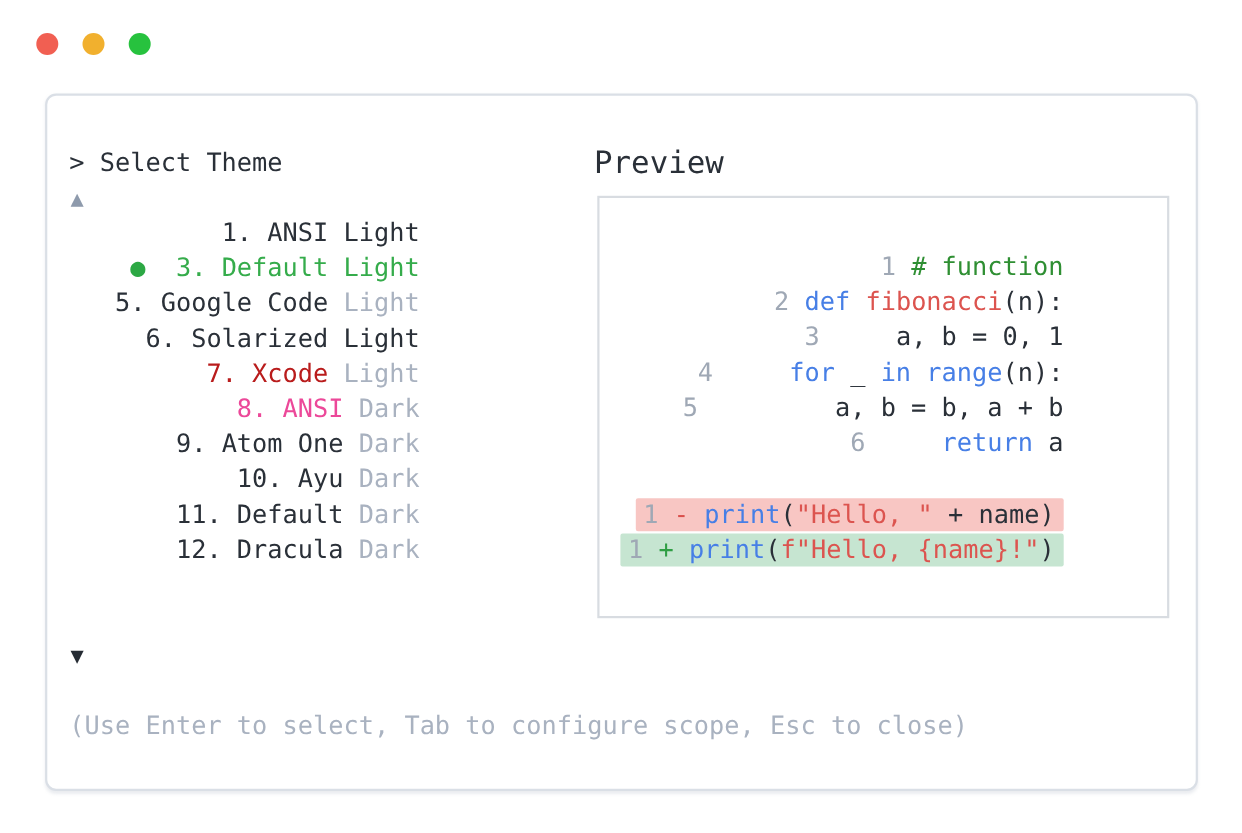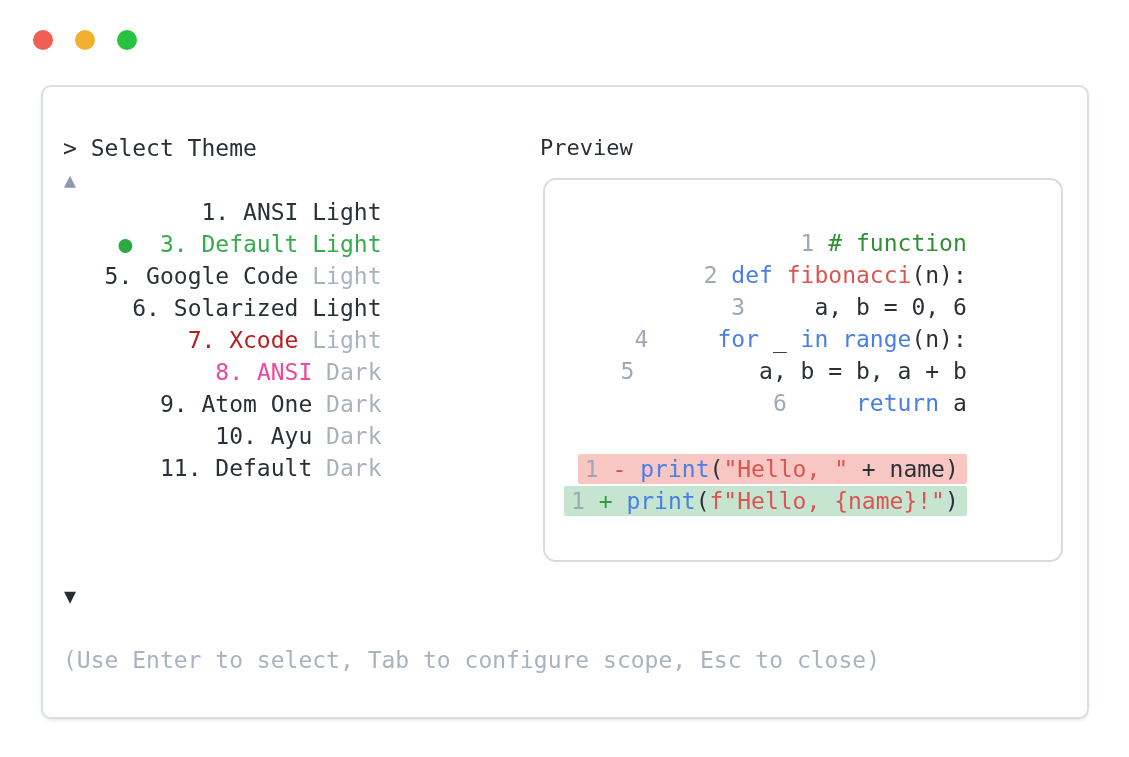--- a/index.html
+++ b/index.html
@@ -31,29 +31,29 @@
 
   .prompt   { position: absolute; left: 20px; top: 45px;  color: var(--dark); }
   .arrow    { position: absolute; left: 21px; font-size: 20px; height: 32px; line-height: 32px; }
   .arrow.up   { top: 77px;  color: var(--arrow-up); }
   .arrow.down { top: 493px; color: var(--arrow-down); }
   #theme-list { position: absolute; left: 20px; top: 109px; }
   .help     { position: absolute; left: 20px; top: 557px; color: var(--dim); }
 
   .preview-label {
     position: absolute; left: 497px; top: 45px;
-    height: 32px; line-height: 32px; font-size: 22px; color: var(--dark);
+    height: 32px; line-height: 32px; font-size: 28px; color: var(--dark);
   }
   .preview-box {
     position: absolute; left: 500px; top: 91px;
     width: 520px; height: 384px;
     box-sizing: border-box;
     background: #ffffff;
     border: 2px solid var(--box-border, #d8dce1);
-    border-radius: 13px;
+    border-radius: 0;
   }
   #code-block { position: absolute; left: 10px; top: 47px; }
   .diff-wrap {
     display: inline-block;
     margin-left: 9px;
     padding: 0 8px 0 7px;
     height: 30px; line-height: 30px;
     border-radius: 2px;
     vertical-align: middle;
   }
@@ -78,33 +78,34 @@
     <div id="theme-list">
         <div class="row"><span style="color: rgb(42, 48, 56);"> </span><span style="color: rgb(42, 48, 56);">  1. ANSI</span><span style="color: rgb(42, 48, 56);"> Light</span></div>
         <div class="row"><span style="color: rgb(44, 168, 68);">●</span><span style="color: rgb(53, 172, 75);">  3. Default</span><span style="color: rgb(53, 172, 75);"> Light</span></div>
         <div class="row"><span style="color: rgb(42, 48, 56);"> </span><span style="color: rgb(42, 48, 56);">  5. Google Code</span><span style="color: rgb(169, 178, 192);"> Light</span></div>
         <div class="row"><span style="color: rgb(42, 48, 56);"> </span><span style="color: rgb(42, 48, 56);">  6. Solarized</span><span style="color: rgb(42, 48, 56);"> Light</span></div>
         <div class="row"><span style="color: rgb(42, 48, 56);"> </span><span style="color: #b91c1c;">  7. Xcode</span><span style="color: rgb(169, 178, 192);"> Light</span></div>
         <div class="row"><span style="color: rgb(42, 48, 56);"> </span><span style="color: #ec4899;">  8. ANSI</span><span style="color: rgb(169, 178, 192);"> Dark</span></div>
         <div class="row"><span style="color: rgb(42, 48, 56);"> </span><span style="color: rgb(42, 48, 56);">  9. Atom One</span><span style="color: rgb(169, 178, 192);"> Dark</span></div>
         <div class="row"><span style="color: rgb(42, 48, 56);"> </span><span style="color: rgb(42, 48, 56);"> 10. Ayu</span><span style="color: rgb(169, 178, 192);"> Dark</span></div>
         <div class="row"><span style="color: rgb(42, 48, 56);"> </span><span style="color: rgb(42, 48, 56);"> 11. Default</span><span style="color: rgb(169, 178, 192);"> Dark</span></div>
+        <div class="row"><span style="color: rgb(42, 48, 56);"> </span><span style="color: rgb(42, 48, 56);"> 12. Dracula</span><span style="color: rgb(169, 178, 192);"> Dark</span></div>
       </div>
 
     <div class="arrow down">▼</div>
 
     <div class="help row">(Use Enter to select, Tab to configure scope, Esc to close)</div>
 
     <div class="preview-label">Preview</div>
 
     <div class="preview-box">
       <div id="code-block">
           <div class="row"><span style="color: rgb(159, 168, 181);">1 </span><span style="color: rgb(47, 143, 51);"># function</span></div>
           <div class="row"><span style="color: rgb(159, 168, 181);">2 </span><span style="color: rgb(71, 127, 230);">def</span><span style="color: rgb(42, 48, 56);"> </span><span style="color: rgb(220, 84, 79);">fibonacci</span><span style="color: rgb(42, 48, 56);">(n):</span></div>
-          <div class="row"><span style="color: rgb(159, 168, 181);">3 </span><span style="color: rgb(42, 48, 56);">    a, b = 0, 6</span></div>
+          <div class="row"><span style="color: rgb(159, 168, 181);">3 </span><span style="color: rgb(42, 48, 56);">    a, b = 0, 1</span></div>
           <div class="row"><span style="color: rgb(159, 168, 181);">4 </span><span style="color: rgb(42, 48, 56);">    </span><span style="color: rgb(71, 127, 230);">for</span><span style="color: rgb(42, 48, 56);"> _ </span><span style="color: rgb(71, 127, 230);">in</span><span style="color: rgb(42, 48, 56);"> </span><span style="color: rgb(71, 127, 230);">range</span><span style="color: rgb(42, 48, 56);">(n):</span></div>
           <div class="row"><span style="color: rgb(159, 168, 181);">5 </span><span style="color: rgb(42, 48, 56);">        a, b = b, a + b</span></div>
           <div class="row"><span style="color: rgb(159, 168, 181);">6 </span><span style="color: rgb(42, 48, 56);">    </span><span style="color: rgb(71, 127, 230);">return</span><span style="color: rgb(42, 48, 56);"> a</span></div>
           <div class="row"></div>
           <div class="row"><span class="diff-wrap" style="background: rgb(248, 198, 195);"><span style="color: rgb(159, 168, 181);">1 </span><span style="color: rgb(217, 79, 75);">- </span><span style="color: rgb(71, 127, 230);">print</span><span style="color: rgb(42, 48, 56);">(</span><span style="color: rgb(220, 84, 79);">"Hello, "</span><span style="color: rgb(42, 48, 56);"> + name)</span></span></div>
           <div class="row"><span class="diff-wrap" style="background: rgb(198, 229, 209);"><span style="color: rgb(159, 168, 181);">1 </span><span style="color: rgb(47, 158, 68);">+ </span><span style="color: rgb(71, 127, 230);">print</span><span style="color: rgb(42, 48, 56);">(</span><span style="color: rgb(220, 84, 79);">f"Hello, {name}!"</span><span style="color: rgb(42, 48, 56);">)</span></span></div>
         </div>
     </div>
 
   </div>

